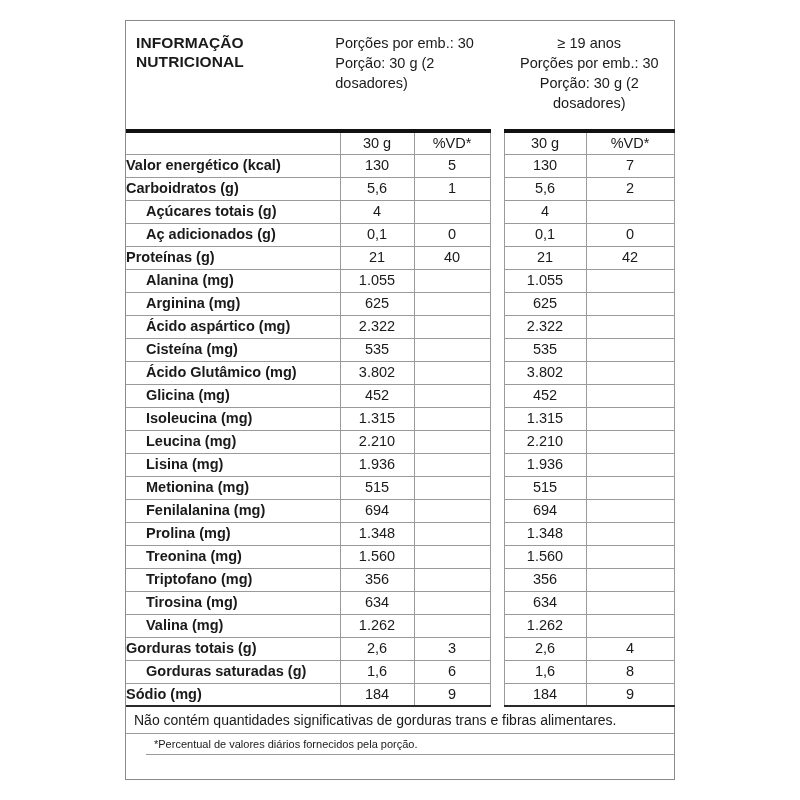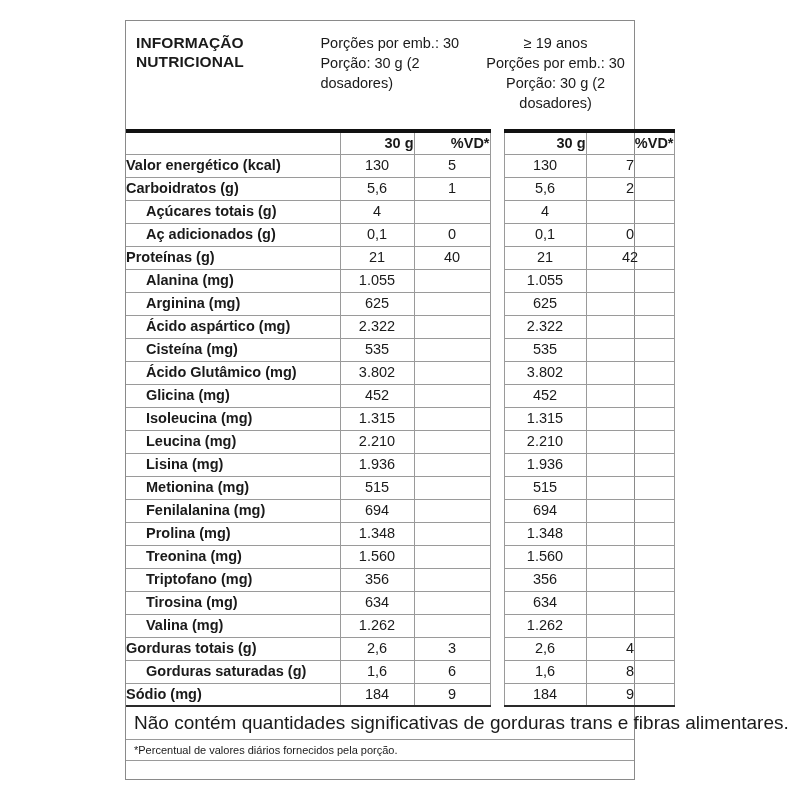--- a/index.html
+++ b/index.html
@@ -12,21 +12,21 @@
     height: 800px;
     font-family: "Liberation Sans", sans-serif;
     color: #1a1a1a;
     overflow: hidden;
   }
 
   #panel {
     position: absolute;
     left: 125px;
     top: 20px;
-    width: 510px;
+    width: 550px;
     height: 760px;
     border: 1px solid #8a8a8a;
     box-sizing: border-box;
     background: #fff;
   }
 
   
   .hdr {
     display: flex;
     padding: 12px 0 0 0;
@@ -80,40 +80,41 @@
   td.a1, td.b1 { border-left: 1px solid #9a9a9a; }
   td.a2, td.b2 { border-left: 1px solid #9a9a9a; }
   td.a2 { border-right: 1px solid #9a9a9a; }
   td.b2 { border-right: 1px solid #9a9a9a; }
 
   
   tr.rule td.thick { border-bottom: 4px solid #111; height: 6px; padding: 0; }
   tr.rule td.nothick { border-bottom: none; height: 6px; padding: 0; }
 
   tr.colhead td {
-    font-weight: bold;
-    text-align: right;
+    font-weight: normal;
+    text-align: center;
     border-bottom: 1px solid #9a9a9a;
   }
   tr.colhead td.name { border-bottom: 1px solid #9a9a9a; }
 
   tr.lastdata td { border-bottom: 2px solid #2a2a2a; }
   tr.lastdata td.gap { border-bottom: none; }
 
   
   .foot1 {
-    font-size: 19px;
+    font-size: 14px;
     padding: 5px 0 5px 8px;
     border-bottom: 1px solid #9a9a9a;
     white-space: nowrap;
   }
   .foot2 {
     font-size: 11px;
     padding: 4px 0 4px 8px;
     border-bottom: 1px solid #9a9a9a;
+    margin-left: 20px;
   }
 </style>
 </head>
 <body>
 
 <div id="panel">
 
   <div class="hdr">
     <div class="hdr-title">
       <div>INFORMAÇÃO</div>

